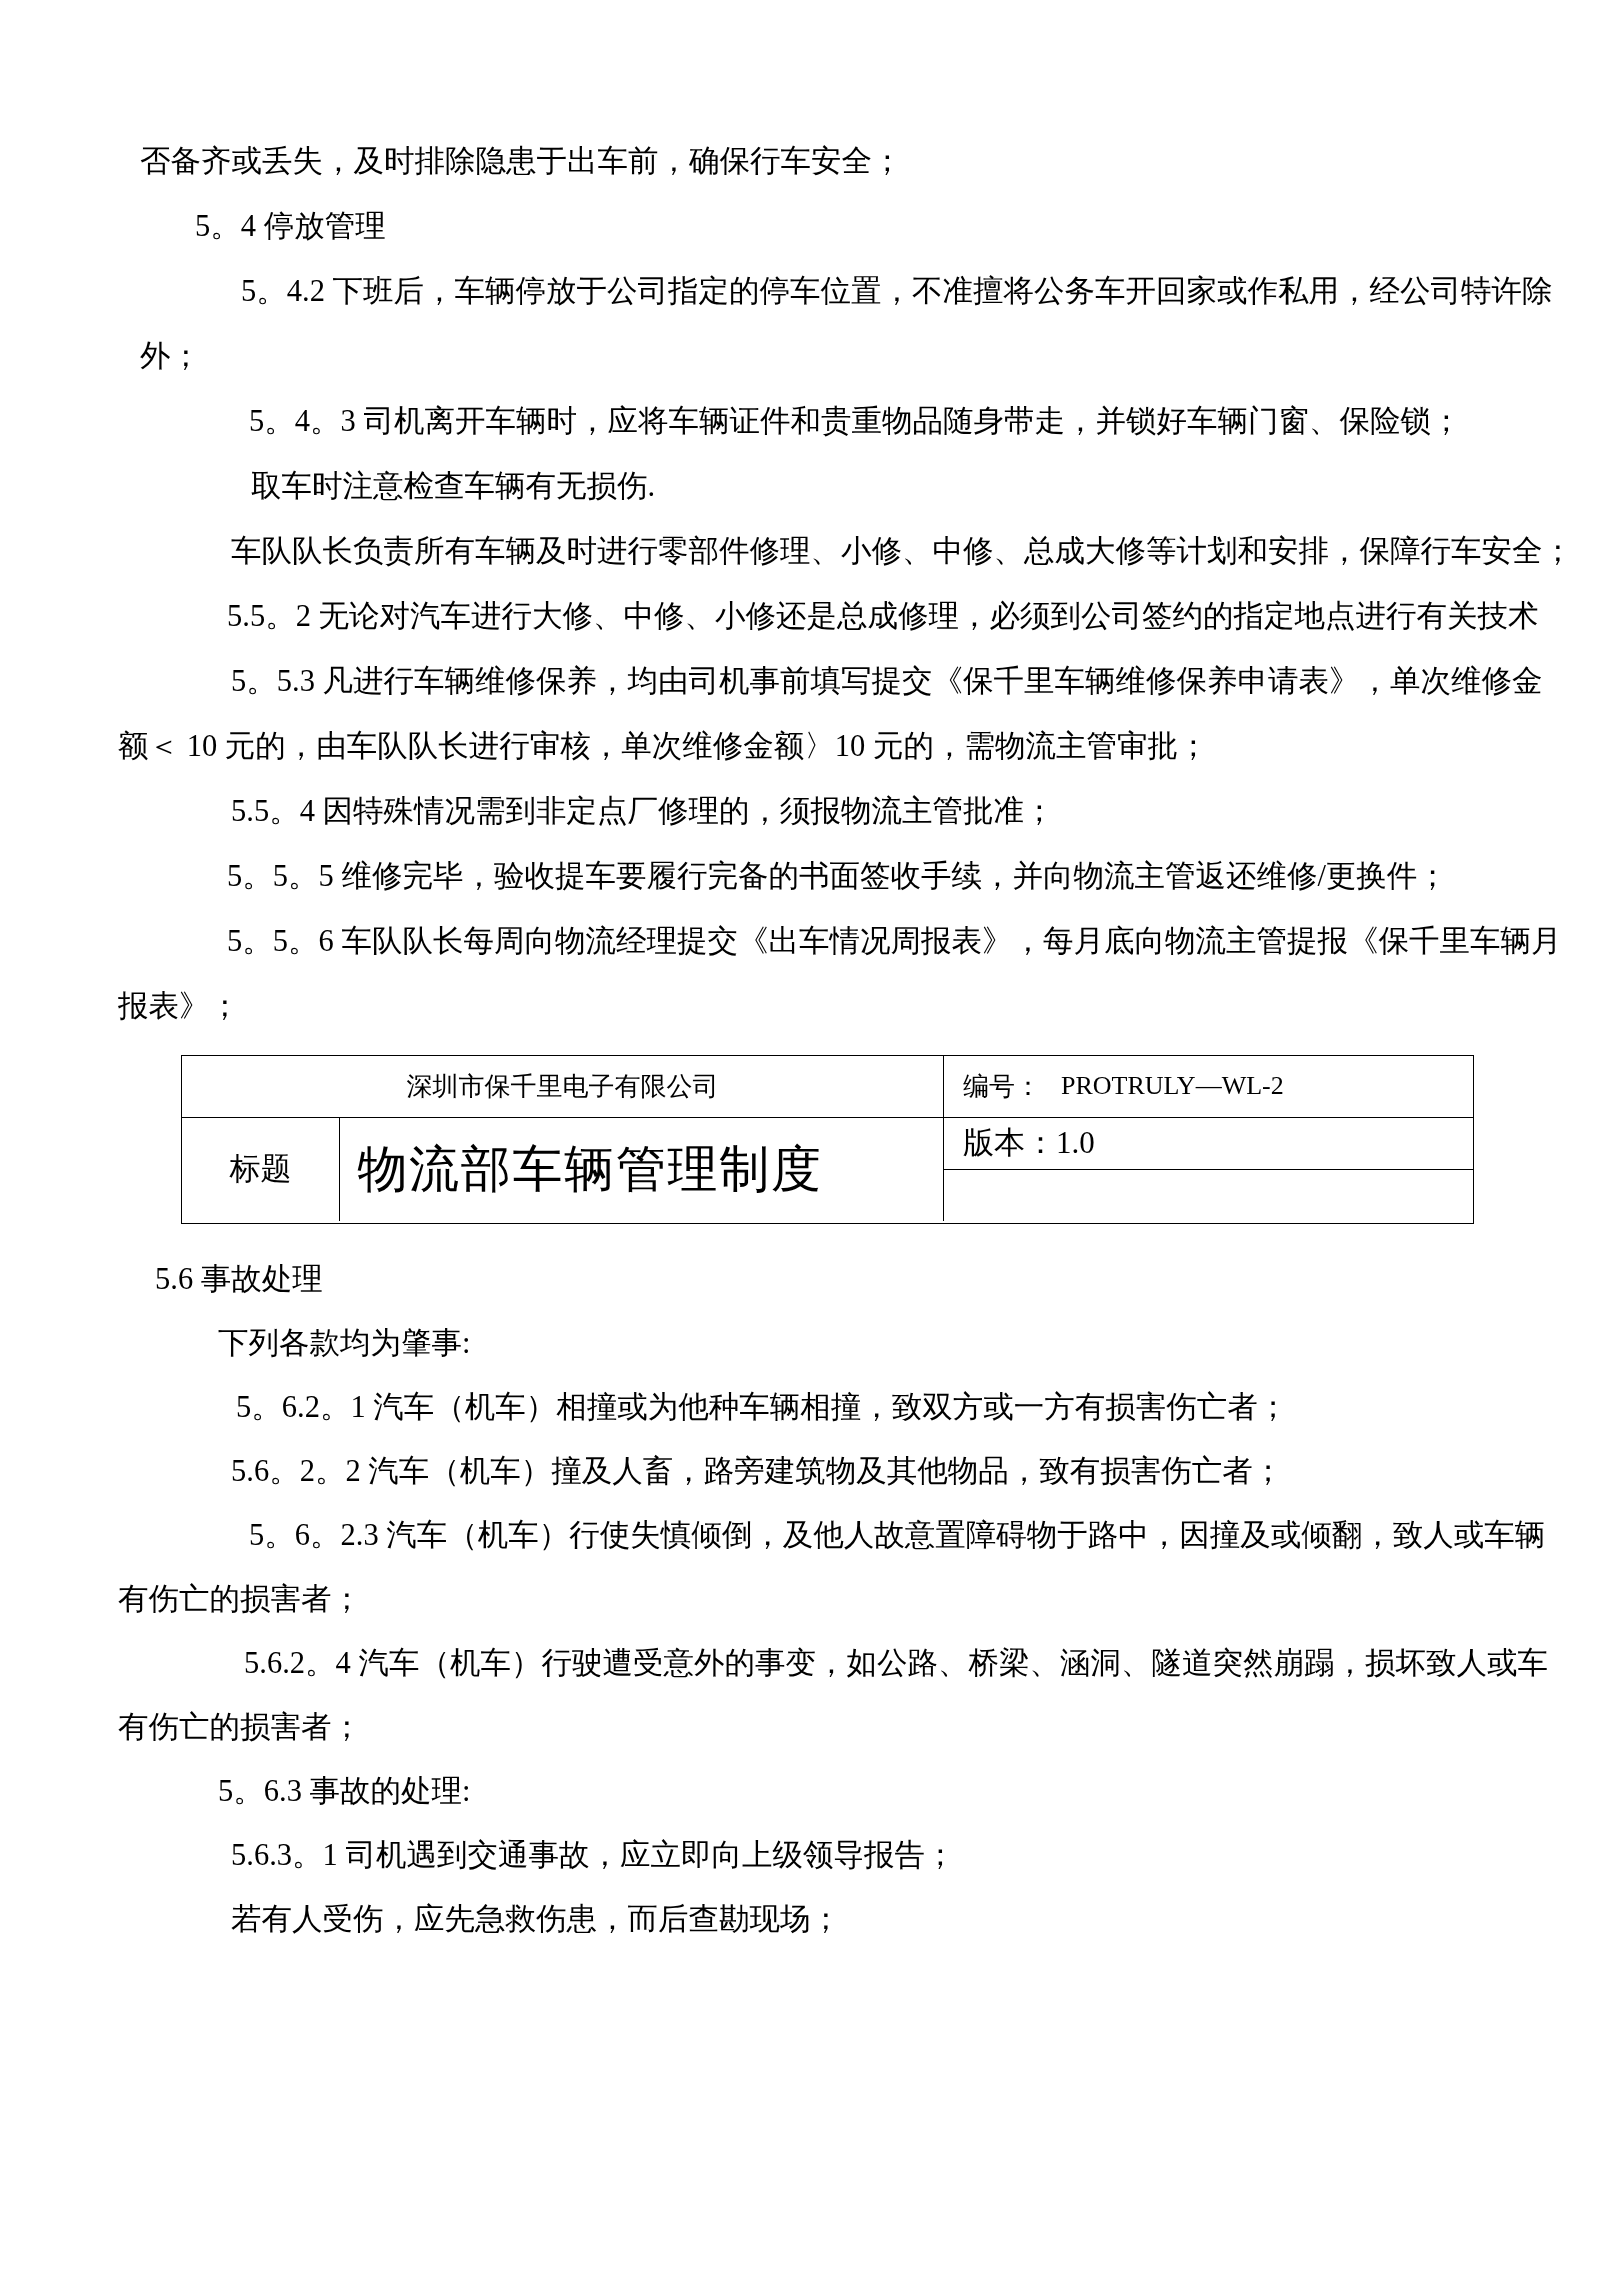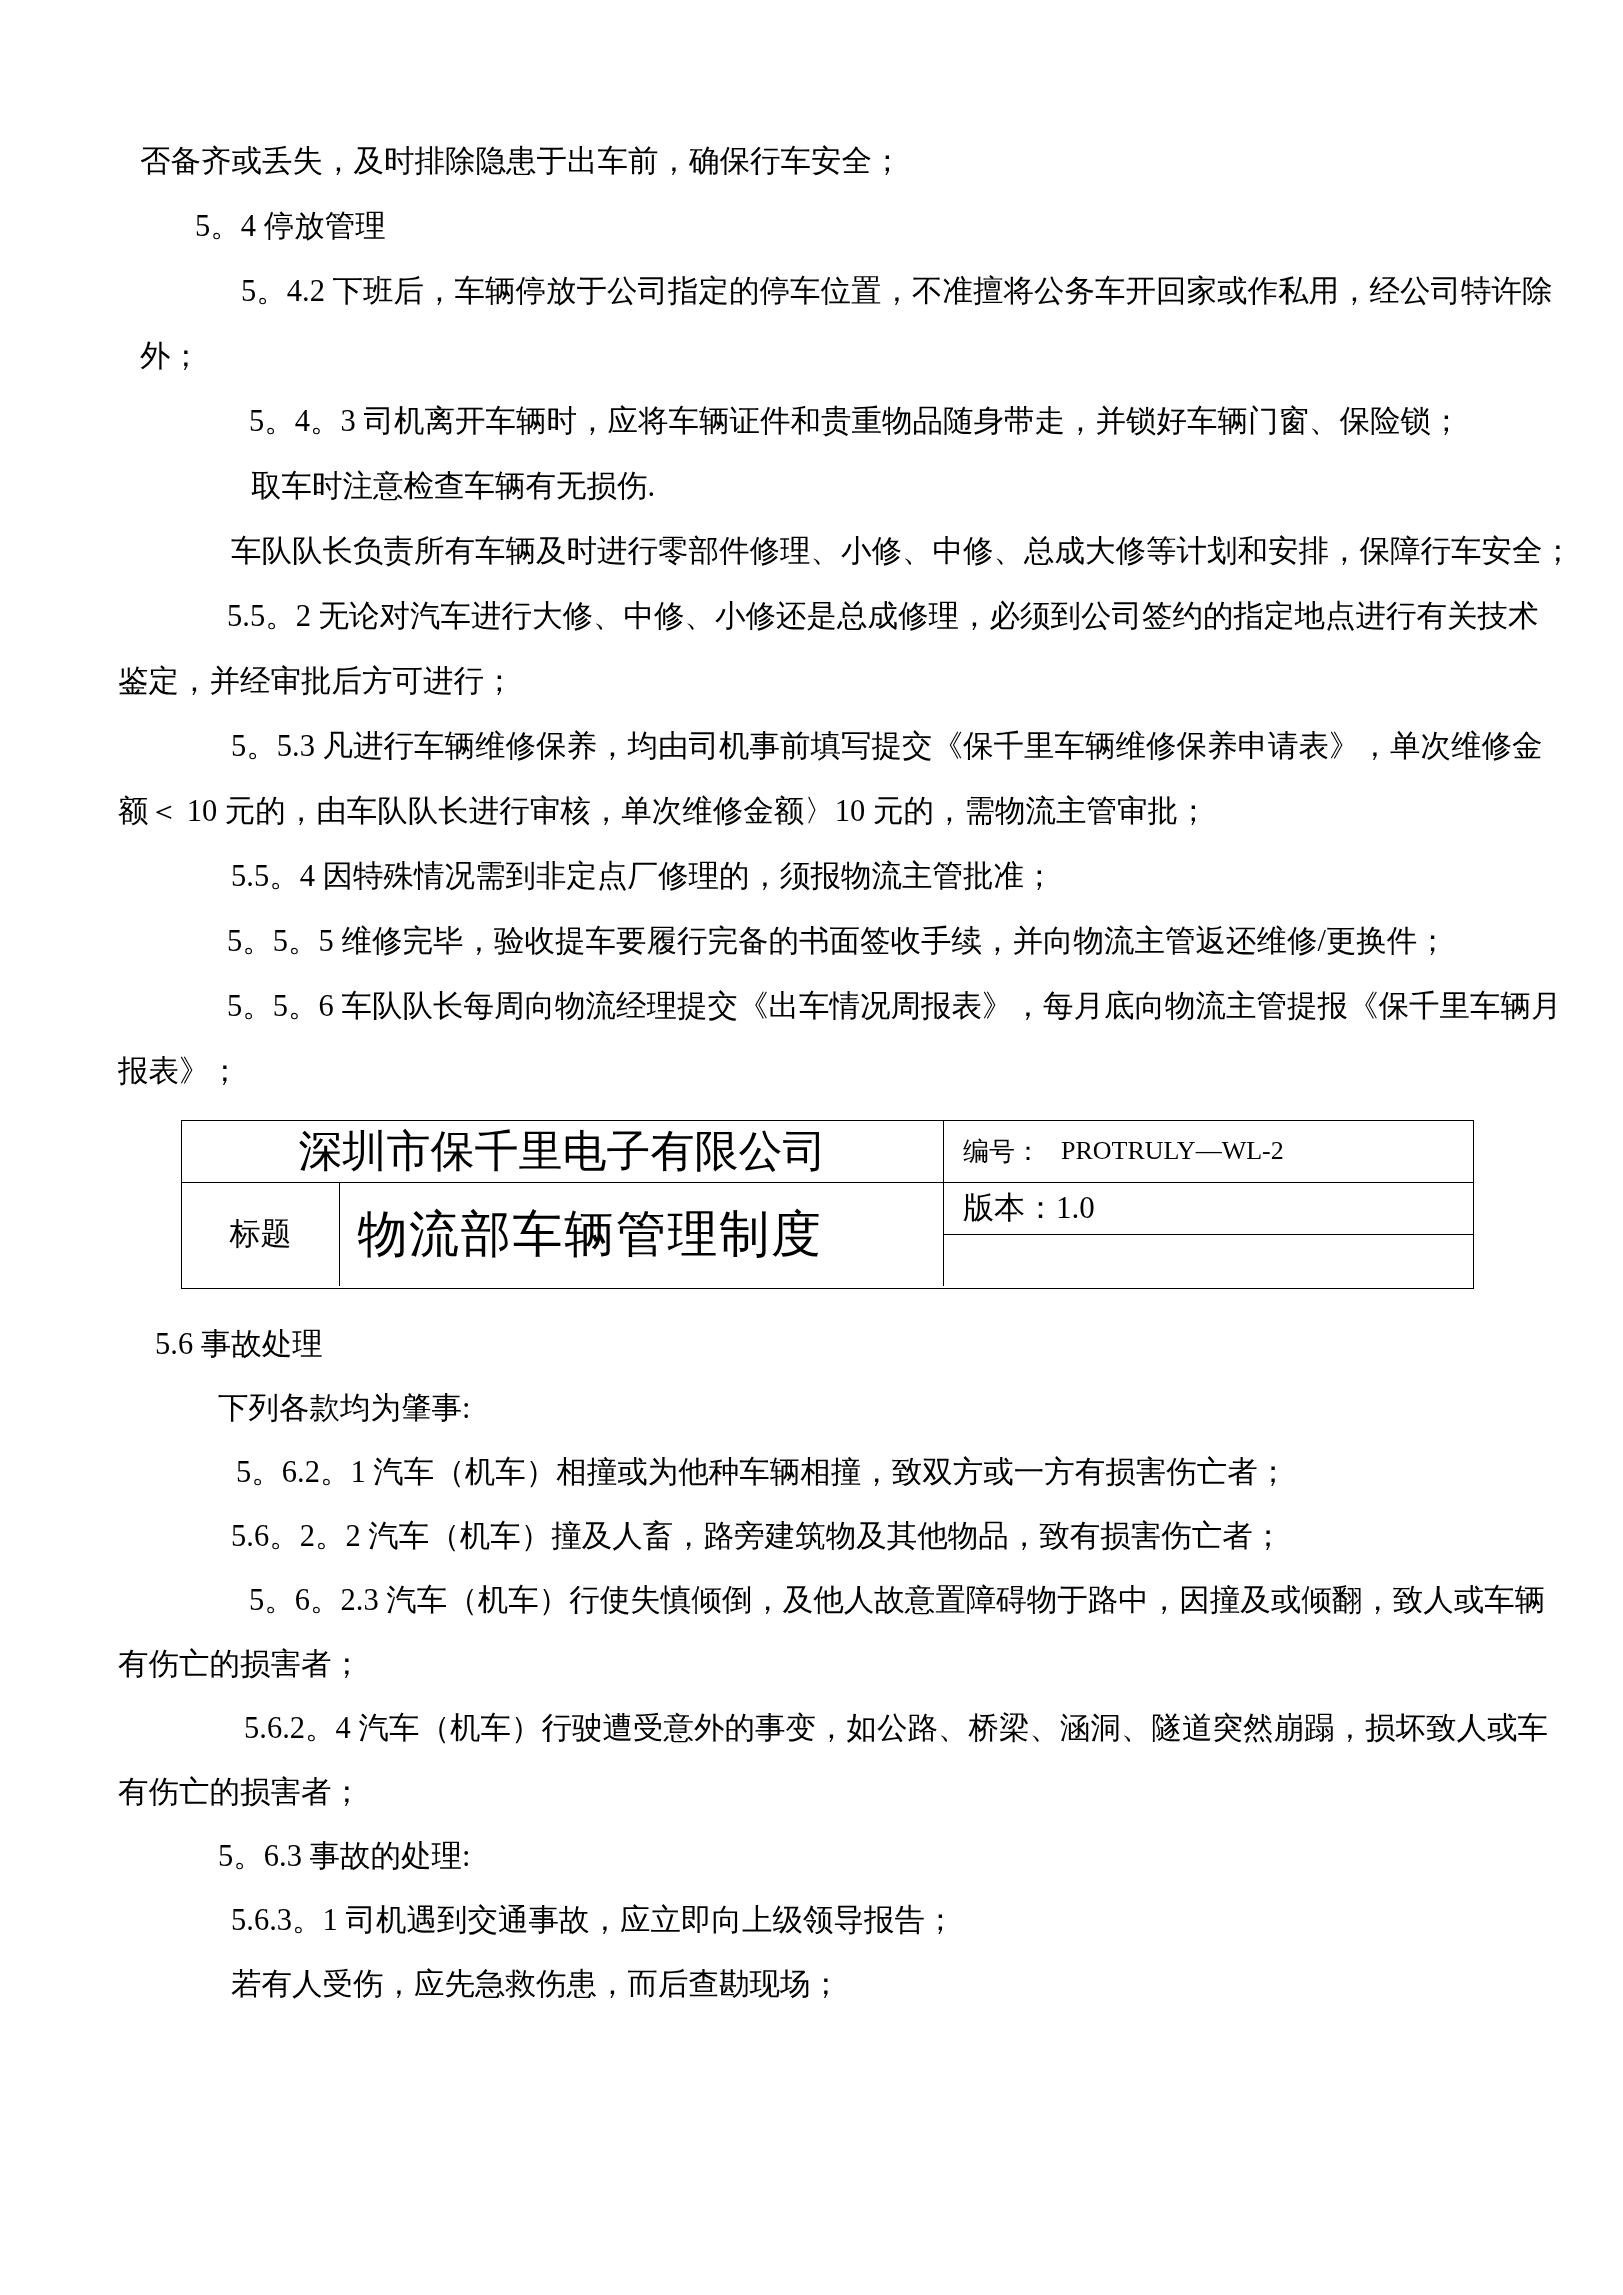--- a/index.html
+++ b/index.html
@@ -45,21 +45,21 @@
     display: flex;
     align-items: center;
     box-sizing: border-box;
     overflow: hidden;
   }
   .cell-company {
     grid-column: 1 / 3; grid-row: 1;
     border-right: 1.7px solid #000;
     border-bottom: 1.7px solid #000;
     justify-content: center;
-    font-size: 44px;
+    font-size: 26px;
   }
   .cell-code {
     grid-column: 3; grid-row: 1;
     border-bottom: 1.7px solid #000;
     padding-left: 19px;
     font-size: 26px;
     gap: 20px;
   }
   .cell-title-label {
     grid-column: 1; grid-row: 2 / 4;
@@ -90,21 +90,20 @@
 
     <div class="lines-top" id="lines-top">
         <div class="ln" style="padding-left: 22px;">否备齐或丢失，及时排除隐患于出车前，确保行车安全；</div>
         <div class="ln" style="padding-left: 77px;">5。4 停放管理</div>
         <div class="ln" style="padding-left: 123px;">5。4.2 下班后，车辆停放于公司指定的停车位置，不准擅将公务车开回家或作私用，经公司特许除</div>
         <div class="ln" style="padding-left: 22px;">外；</div>
         <div class="ln" style="padding-left: 131px;">5。4。3 司机离开车辆时，应将车辆证件和贵重物品随身带走，并锁好车辆门窗、保险锁；</div>
         <div class="ln" style="padding-left: 133px;">取车时注意检查车辆有无损伤.</div>
         <div class="ln" style="padding-left: 113px;">车队队长负责所有车辆及时进行零部件修理、小修、中修、总成大修等计划和安排，保障行车安全；</div>
         <div class="ln" style="padding-left: 109px;">5.5。2 无论对汽车进行大修、中修、小修还是总成修理，必须到公司签约的指定地点进行有关技术</div>
-        <div class="ln" style="padding-left: 0px;">鉴定，并经审批后方可进行；</div>
         <div class="ln" style="padding-left: 113px;">5。5.3 凡进行车辆维修保养，均由司机事前填写提交《保千里车辆维修保养申请表》，单次维修金</div>
         <div class="ln" style="padding-left: 0px;">额＜ 10 元的，由车队队长进行审核，单次维修金额〉10 元的，需物流主管审批；</div>
         <div class="ln" style="padding-left: 113px;">5.5。4 因特殊情况需到非定点厂修理的，须报物流主管批准；</div>
         <div class="ln" style="padding-left: 109px;">5。5。5 维修完毕，验收提车要履行完备的书面签收手续，并向物流主管返还维修/更换件；</div>
         <div class="ln" style="padding-left: 109px;">5。5。6 车队队长每周向物流经理提交《出车情况周报表》，每月底向物流主管提报《保千里车辆月</div>
         <div class="ln" style="padding-left: 0px;">报表》；</div>
       </div>
 
     <div class="doc-table">
       <div class="cell cell-company">

